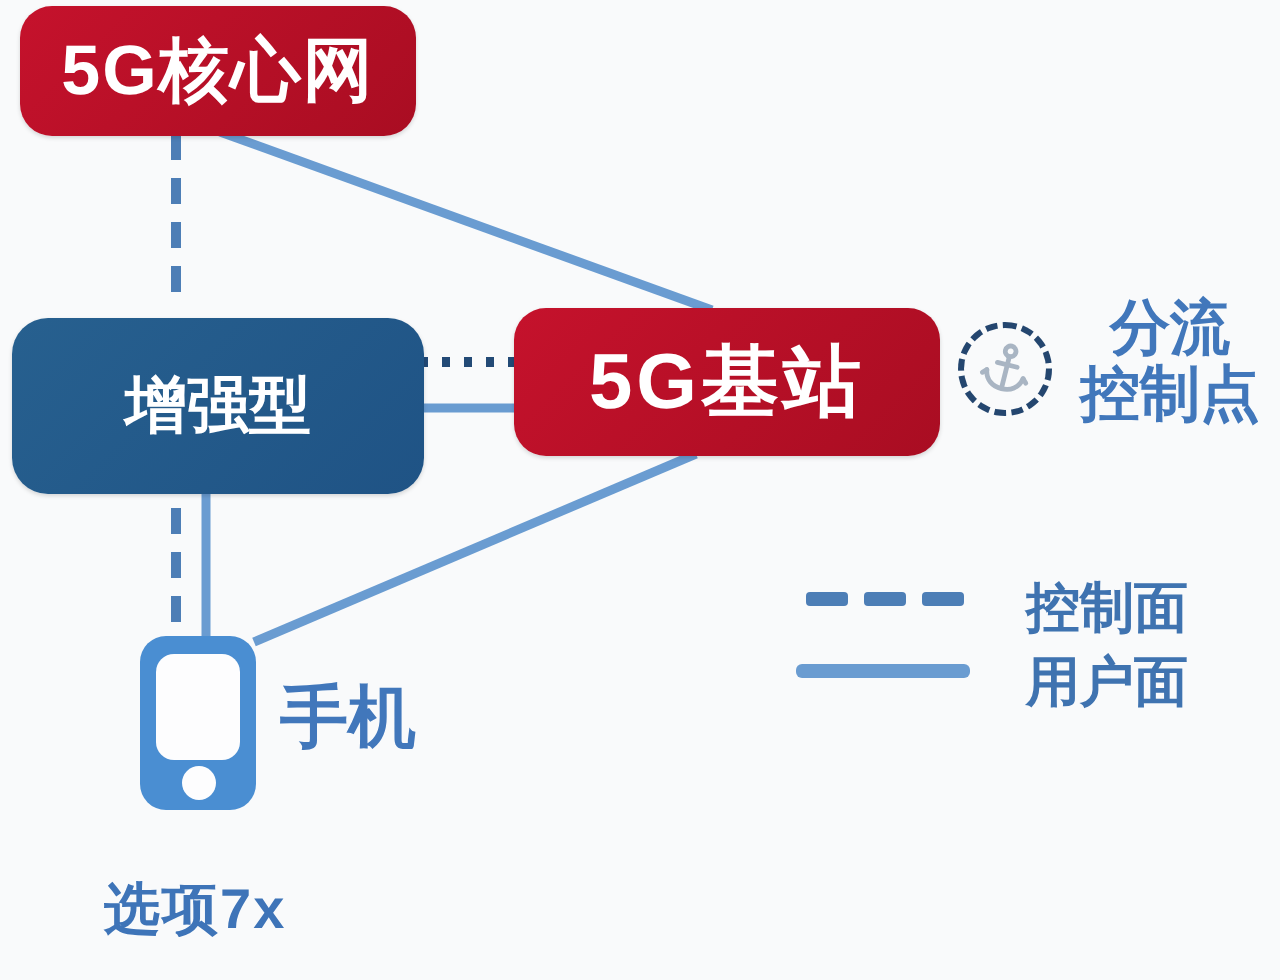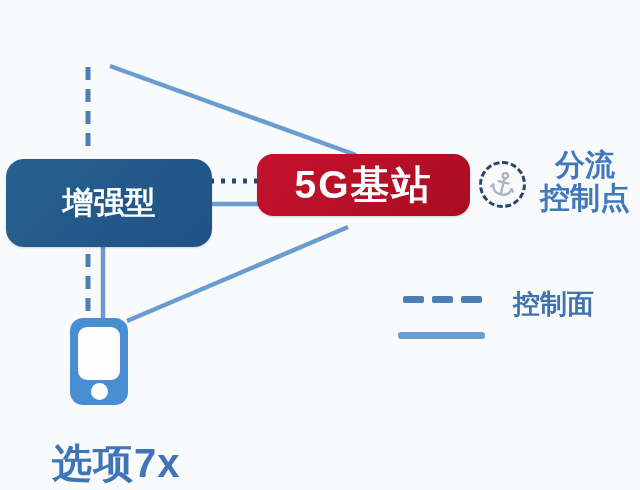--- a/index.html
+++ b/index.html
@@ -16,40 +16,40 @@
   .node{
     position:absolute;display:flex;align-items:center;justify-content:center;
     color:#fff;font-weight:bold;text-align:center;
     box-shadow:0 1px 2px rgba(0,0,0,.15);
   }
   .node-red{background:linear-gradient(135deg,var(--node-red,#c5122c),var(--node-red-dark,#a90d22));}
   .node-core{left:10px;top:3px;width:198px;height:65px;border-radius:16px;font-size:35px;letter-spacing:1px;}
   .node-enb{left:6px;top:159px;width:206px;height:88px;border-radius:18px;
     background:linear-gradient(135deg,#27608f,var(--node-blue,#1f5385));
     font-size:31px;line-height:40px;}
-  .node-gnb{left:257px;top:154px;width:213px;height:62px;border-radius:16px;font-size:39px;letter-spacing:2px;}
+  .node-gnb{left:257px;top:154px;width:213px;height:74px;border-radius:16px;font-size:39px;letter-spacing:2px;}
   .two-line span{display:block;}
 
   .phone{
     position:absolute;left:70px;top:318px;width:58px;height:87px;
     background:var(--phone-blue,#4a8ed2);border-radius:13px;
   }
   .phone .screen{
     position:absolute;left:8px;right:8px;top:9px;height:53px;
     background:#fdfdfe;border-radius:9px;
   }
   .phone .home{
     position:absolute;left:50%;bottom:5px;width:17px;height:17px;margin-left:-8.5px;
     background:#fdfdfe;border-radius:50%;
   }
 
   .lbl{position:absolute;color:var(--label-blue,#4177bb);font-weight:600;}
   .lbl-phone{left:140px;top:336px;font-size:34px;}
   .lbl-split{left:527px;top:148px;width:116px;text-align:center;font-size:30px;line-height:33px;font-weight:bold;}
-  .caption{left:52px;top:436px;font-size:40px;font-weight:bold;color:#3e74b8;letter-spacing:1px;}
+  .caption{left:52px;top:436px;font-size:28px;font-weight:bold;color:#3e74b8;letter-spacing:1px;}
 
   .split-circle{
     position:absolute;left:479px;top:161px;width:47px;height:47px;border-radius:50%;
     border:3px dashed #24466f;box-sizing:border-box;
     display:flex;align-items:center;justify-content:center;
   }
   .split-circle svg{transform:rotate(14deg);}
 
   .legend-dash{position:absolute;left:403px;top:296px;display:flex;gap:8px;}
   .legend-dash i{display:block;width:21px;height:7px;border-radius:2px;background:var(--line-ctrl,#4d7eb6);}
@@ -66,35 +66,39 @@
   <svg class="wires" viewBox="0 0 640 490">
     <line class="wire-ctrl" x1="88" y1="67" x2="88" y2="146"></line>
     <line class="wire-user" x1="110" y1="66" x2="356" y2="155"></line>
     <line class="wire-dot" x1="210" y1="181" x2="259" y2="181"></line>
     <line class="wire-user" x1="207" y1="204" x2="260" y2="204"></line>
     <line class="wire-ctrl" x1="88" y1="232" x2="88" y2="321"></line>
     <line class="wire-user" x1="103" y1="232" x2="103" y2="321"></line>
     <line class="wire-user" x1="348" y1="227" x2="127" y2="321"></line>
   </svg>
 
+  <div class="node node-red node-core">
+    <span>5G核心网</span>
+  </div>
 
   <div class="node node-enb two-line">
     <div>
       <span>增强型</span>
     </div>
   </div>
 
   <div class="node node-red node-gnb">
     <span>5G基站</span>
   </div>
 
   <div class="phone">
     <div class="screen"></div>
     <div class="home"></div>
   </div>
+  <div class="lbl lbl-phone">手机</div>
 
   <div class="split-circle">
     <svg width="32" height="32" viewBox="0 0 24 24">
       <g fill="none" stroke="#a9b5c3" stroke-width="1.8" stroke-linecap="round">
         <circle cx="12" cy="4.8" r="2"></circle>
         <path d="M12 6.8 V 18.4"></path>
         <path d="M8.2 10 H 15.8"></path>
         <path d="M5 13.6 C 5.6 17.4 8.6 19.2 12 19.2 C 15.4 19.2 18.4 17.4 19 13.6"></path>
         <path d="M5 13.6 L 3.6 15"></path>
         <path d="M19 13.6 L 20.4 15"></path>
@@ -107,16 +111,17 @@
   </div>
 
   <div class="legend-dash">
     <i></i>
       <i></i>
       <i></i>
   </div>
   <div class="lbl lbl-legend lbl-ctrl">控制面</div>
 
   <div class="legend-solid"></div>
+  <div class="lbl lbl-legend lbl-user">用户面</div>
 
   <div class="lbl caption">选项7x</div>
 
 </div>
 
 </body></html>

